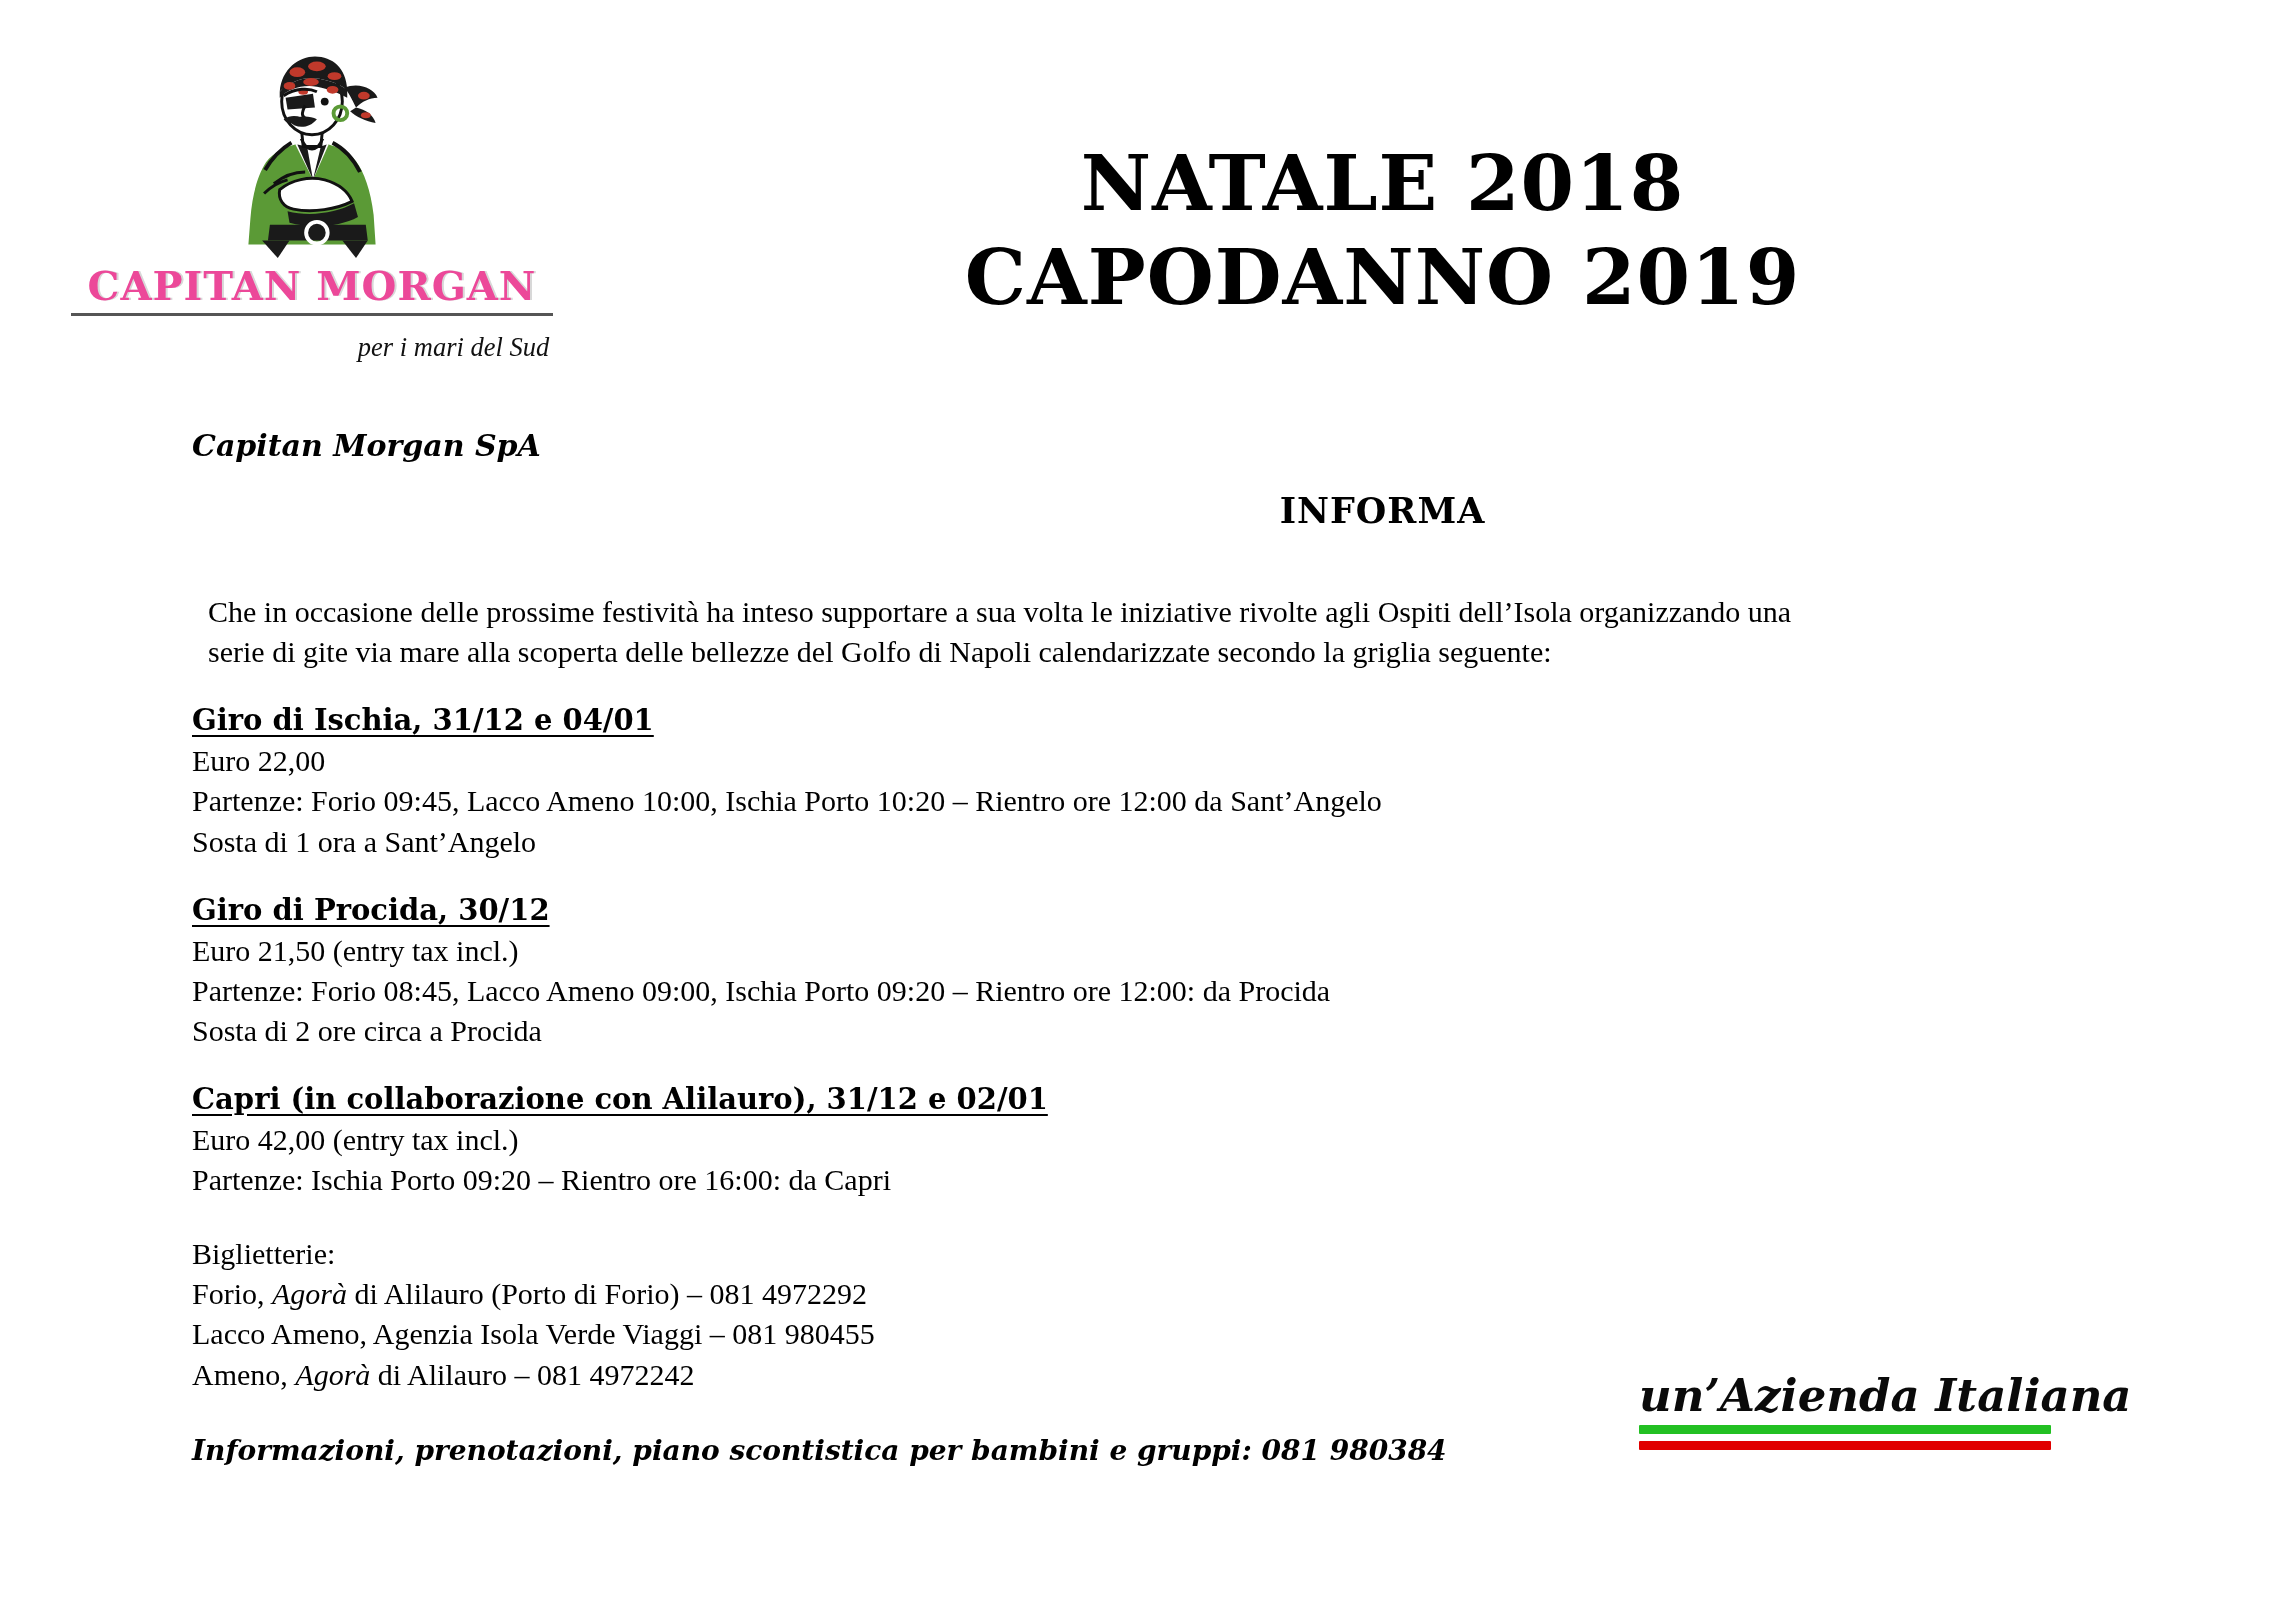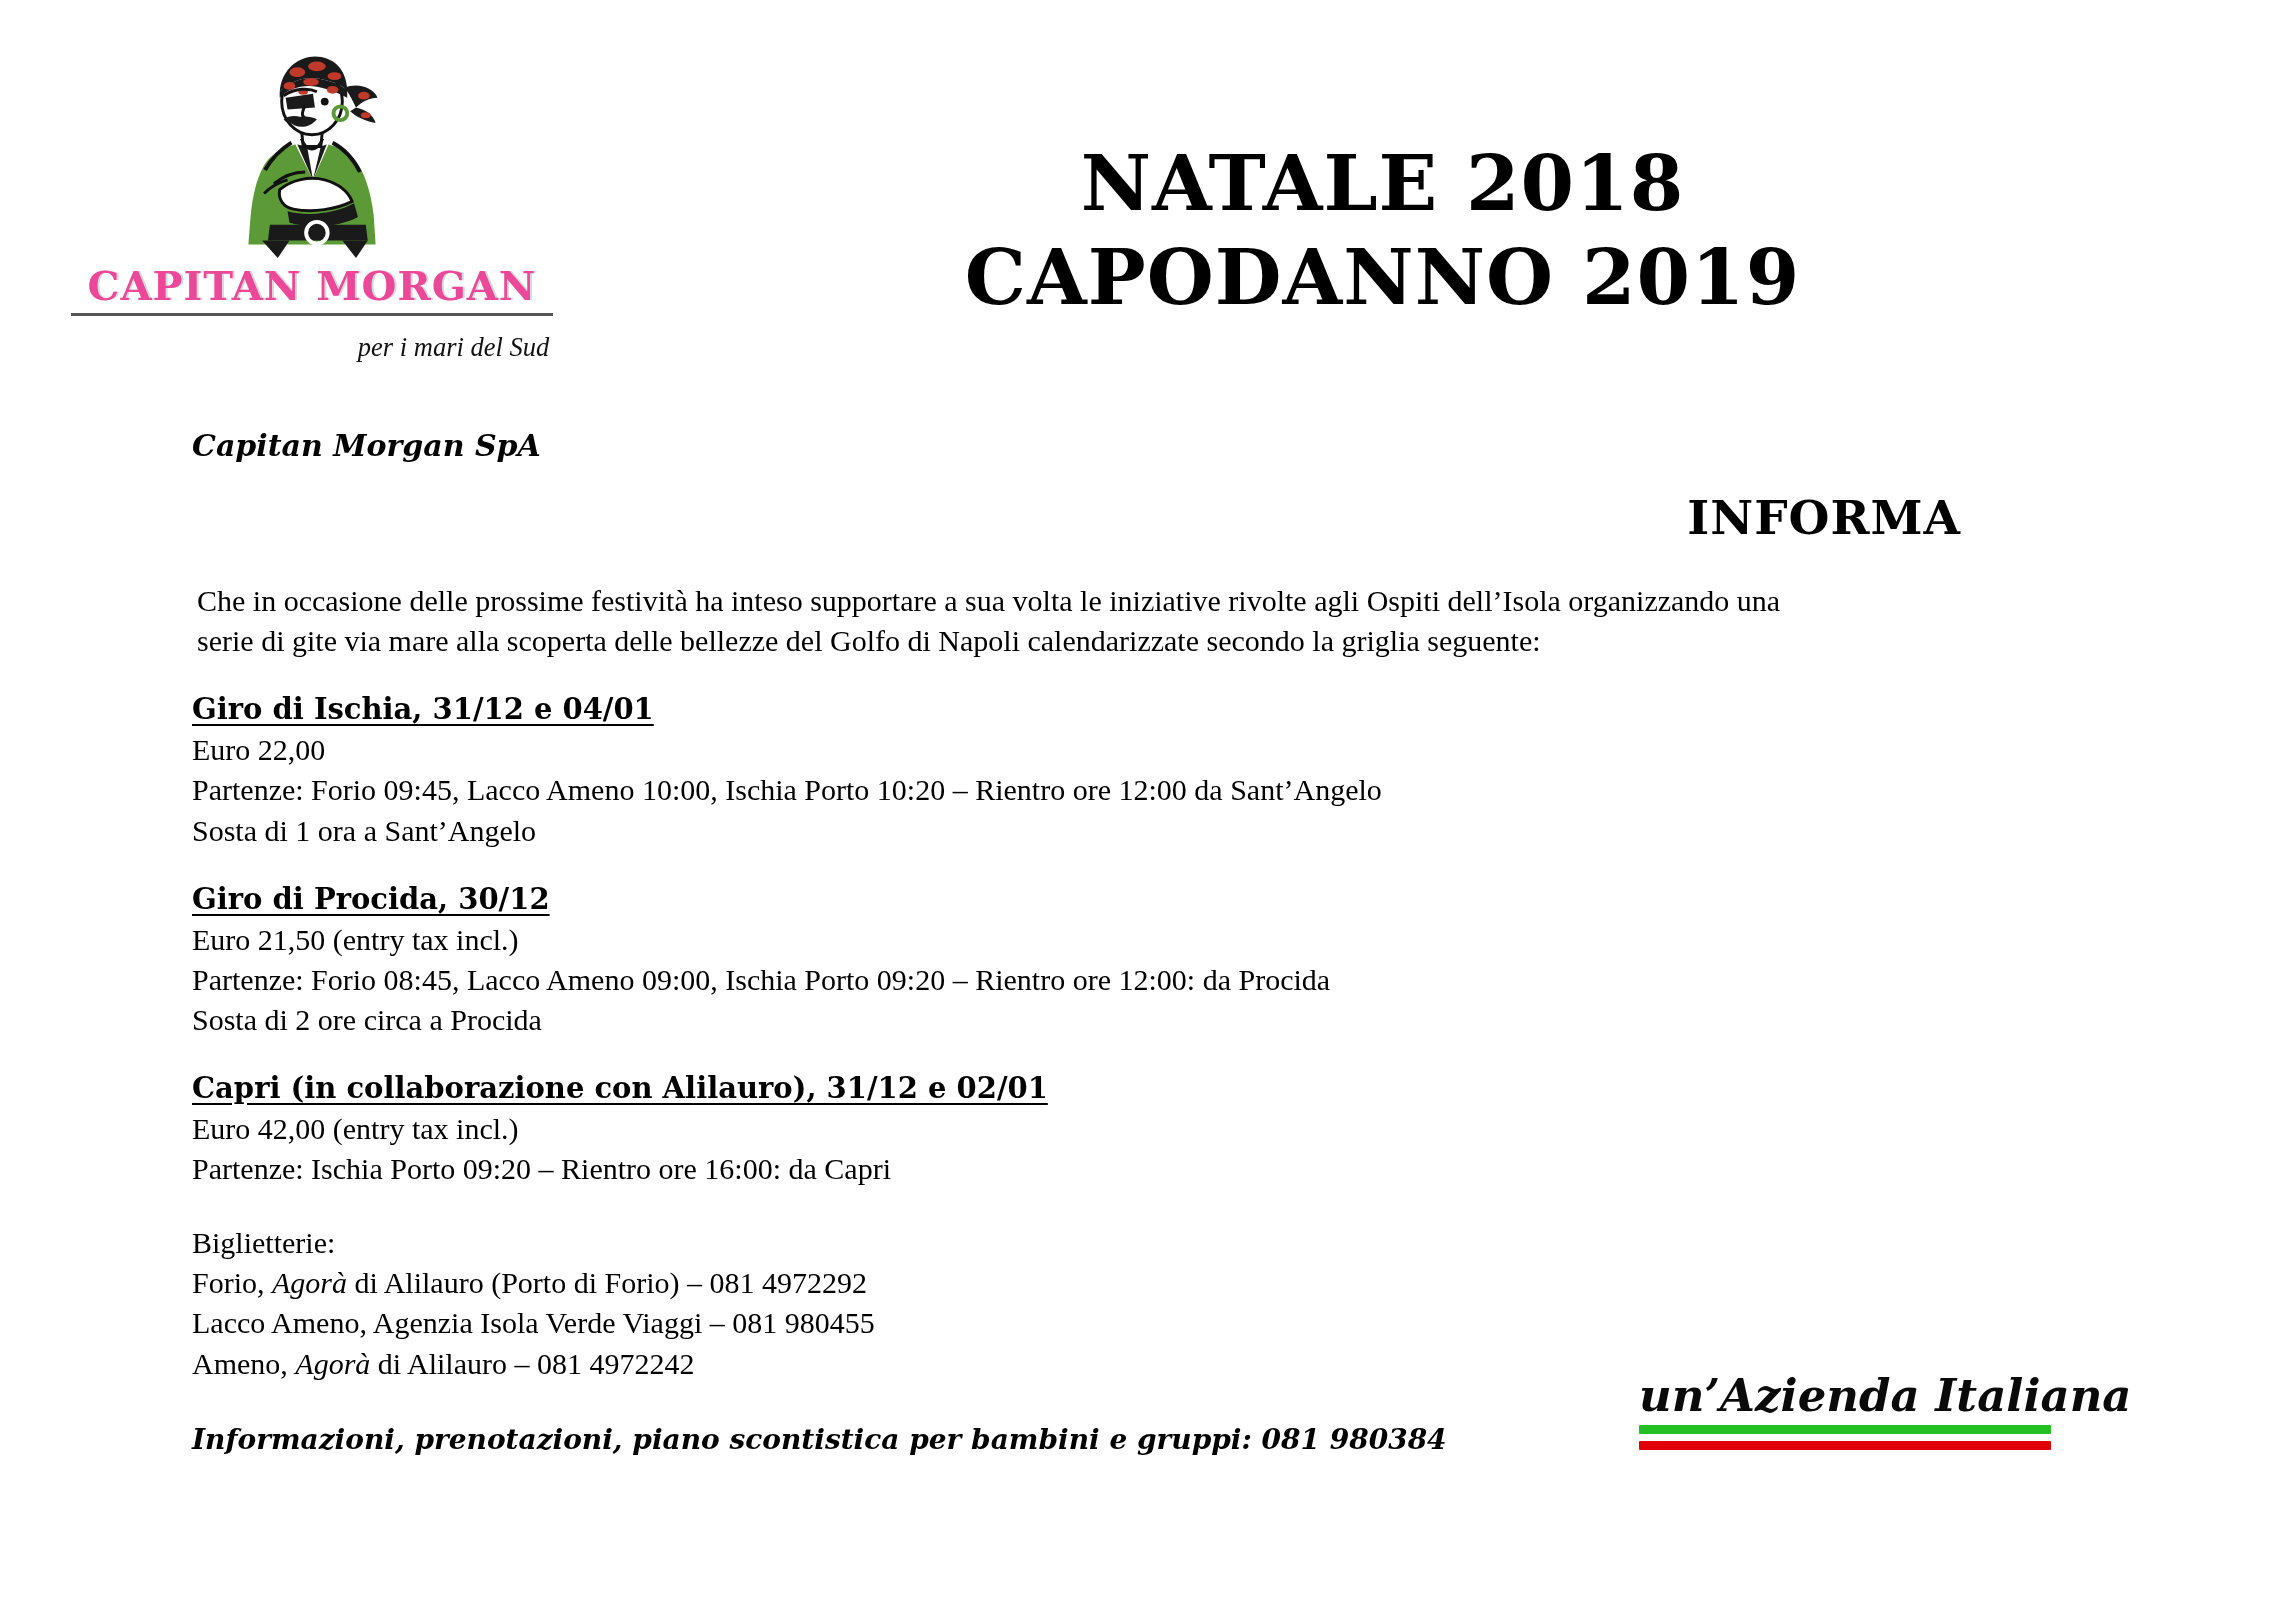--- a/index.html
+++ b/index.html
@@ -90,40 +90,40 @@
     font-style: italic;
     font-size: 30px;
   }
 
   
   .informa {
     position: absolute;
     left: 804px;
     top: 490px;
     width: 1157px;
-    text-align: right;
-    font-family: "DejaVu Serif", "Liberation Serif", serif;
-    font-weight: 700;
-    font-size: 47px;
+    text-align: center;
+    font-family: "DejaVu Serif", "Liberation Serif", serif;
+    font-weight: 700;
+    font-size: 35px;
     letter-spacing: 1px;
   }
 
   
   .body-col {
     position: absolute;
     left: 192px;
     top: 576px;
     width: 1672px;
     font-size: 30px;
     line-height: 1.345;
   }
   .intro {
     text-align: justify;
     text-justify: inter-word;
-    margin: 5px;
+    margin: 16px;
   }
   .intro > span { display: block; }
   .intro .l1 { text-align: justify; }
 
   .trip { margin-top: 27.4px; }
   .trip-head {
     font-family: "DejaVu Serif", "Liberation Serif", serif;
     font-weight: 700;
     font-size: 29px;
     text-decoration: underline;

